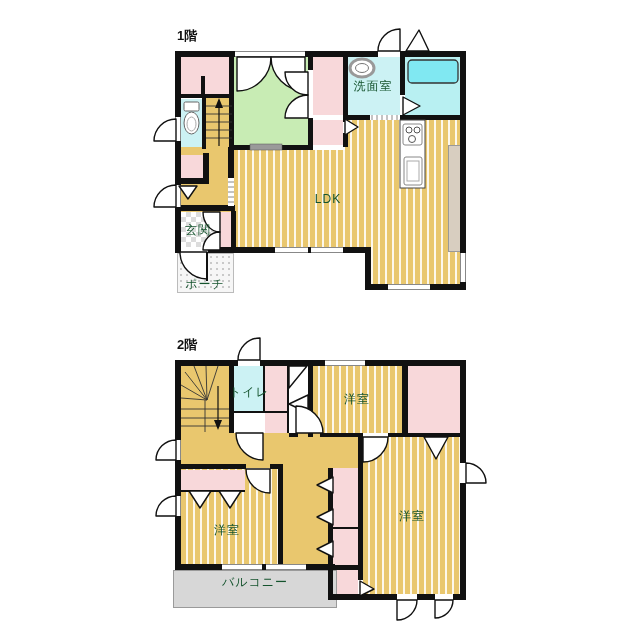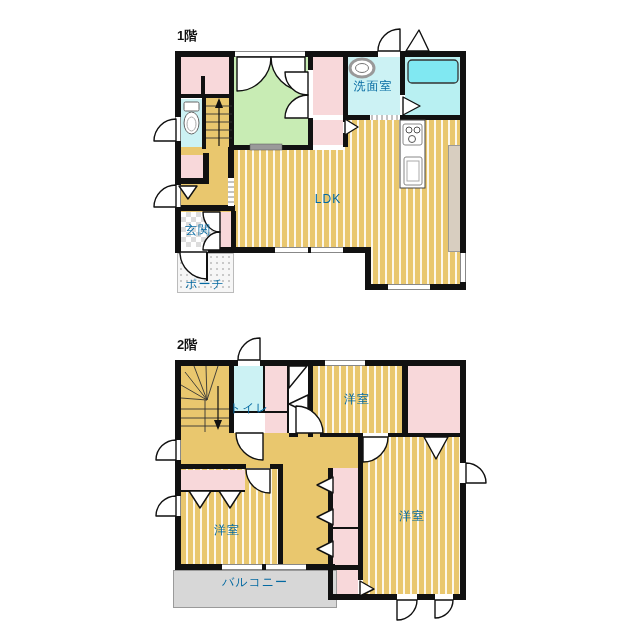--- a/index.html
+++ b/index.html
@@ -17,21 +17,21 @@
                      linear-gradient(45deg,#dcdcdc 25%,transparent 25%,transparent 75%,#dcdcdc 75%);
     background-size:10px 10px;background-position:0 0,5px 5px;}
   .dots{background-color:#f6f6f6;background-image:radial-gradient(#c9c9c9 1.1px,transparent 1.3px);
     background-size:6px 6px;border:1px solid #bbb;box-sizing:border-box;}
   .beige{background:#d8cec0;border:1px solid #999;box-sizing:border-box;}
   .balc{background:#d7d7d7;border:1px solid #9a9a9a;box-sizing:border-box;}
   .w{position:absolute;background:#111;}
   .gap{position:absolute;background:#fff;}
   .winh{position:absolute;background:#fff;border-top:1.5px solid #888;border-bottom:1.5px solid #888;box-sizing:border-box;}
   .winv{position:absolute;background:#fff;border-left:1.5px solid #888;border-right:1.5px solid #888;box-sizing:border-box;}
-  .label{position:absolute;transform:translate(-50%,-50%);font-size:12px;color:#0369a1;
+  .label{position:absolute;transform:translate(-50%,-50%);font-size:12px;color:#14532d;
          letter-spacing:1px;white-space:nowrap;}
   .title{position:absolute;font-size:13px;font-weight:bold;color:#111;}
   svg.overlay{position:absolute;left:0;top:0;pointer-events:none;}
 </style>
 </head>
 <body>
 
 <div id="canvas">
 
   <div class="room pink" style="left:181px;top:57px;width:48px;height:37px"></div>
@@ -226,19 +226,19 @@
     <polygon points="214,420 222,420 218,430" fill="#111"></polygon>
   </svg>
 
   <div class="title" style="left:177px;top:27px">1階</div>
   <div class="label" style="left:373px;top:86px">洗面室</div>
   <div class="label" style="left:328px;top:199px">LDK</div>
   <div class="label" style="left:198px;top:230px">玄関</div>
   <div class="label" style="left:205px;top:284px">ポーチ</div>
 
   <div class="title" style="left:177px;top:336px">2階</div>
-  <div class="label" style="left:249px;top:408px">トイレ</div>
+  <div class="label" style="left:249px;top:392px">トイレ</div>
   <div class="label" style="left:357px;top:399px">洋室</div>
   <div class="label" style="left:227px;top:530px">洋室</div>
   <div class="label" style="left:412px;top:516px">洋室</div>
   <div class="label" style="left:255px;top:582px">バルコニー</div>
 
 </div>
 
 </body></html>

